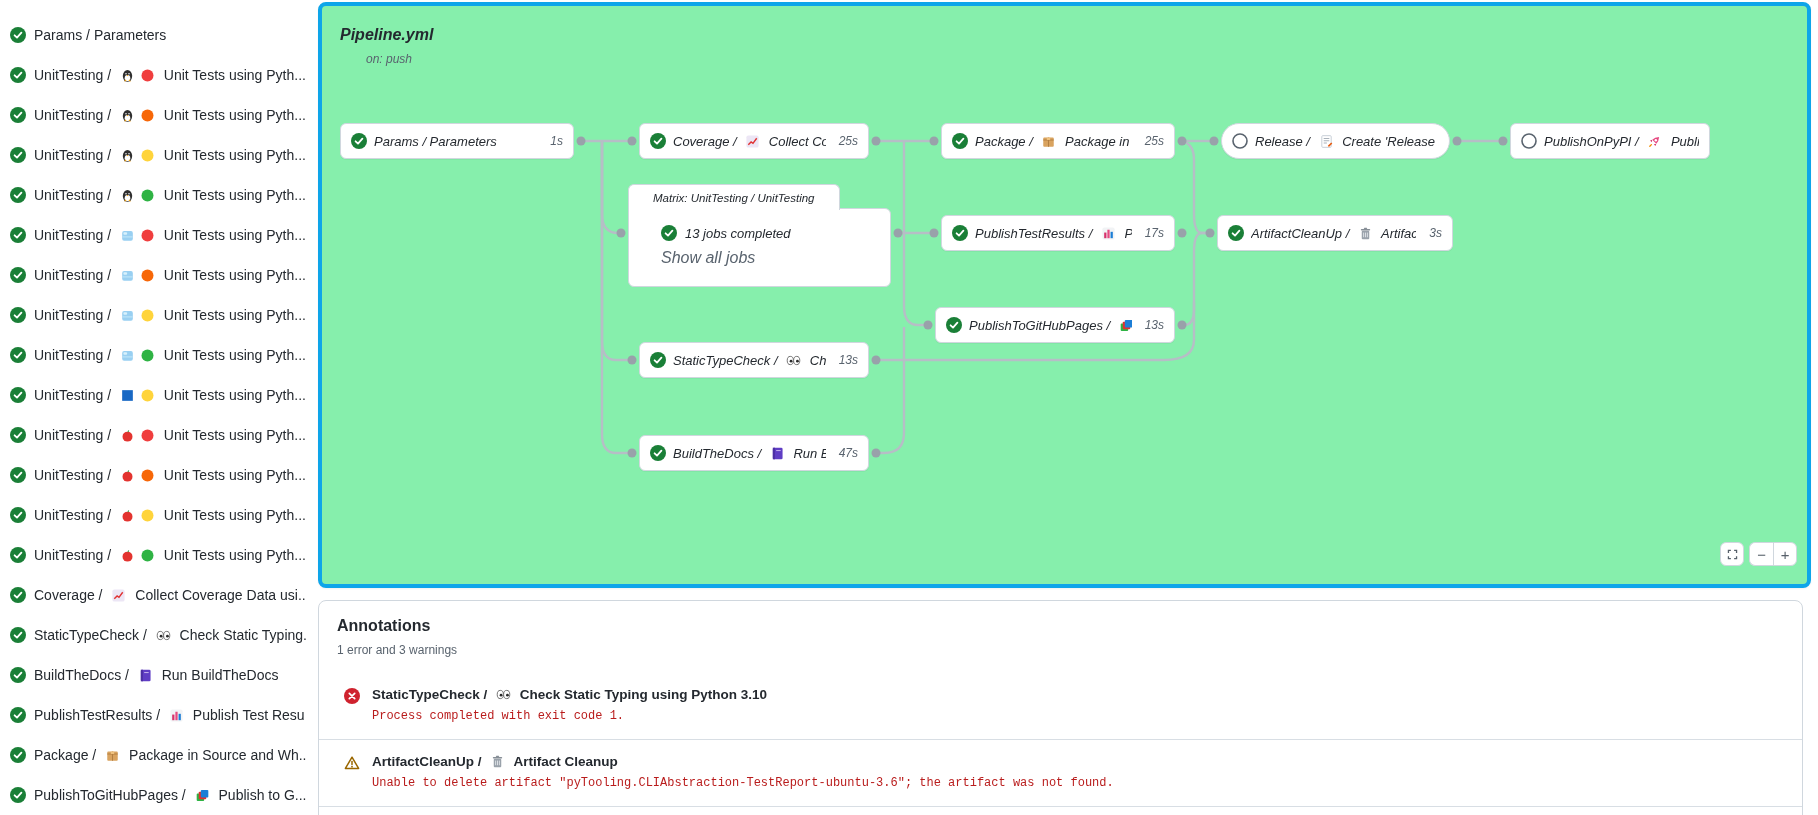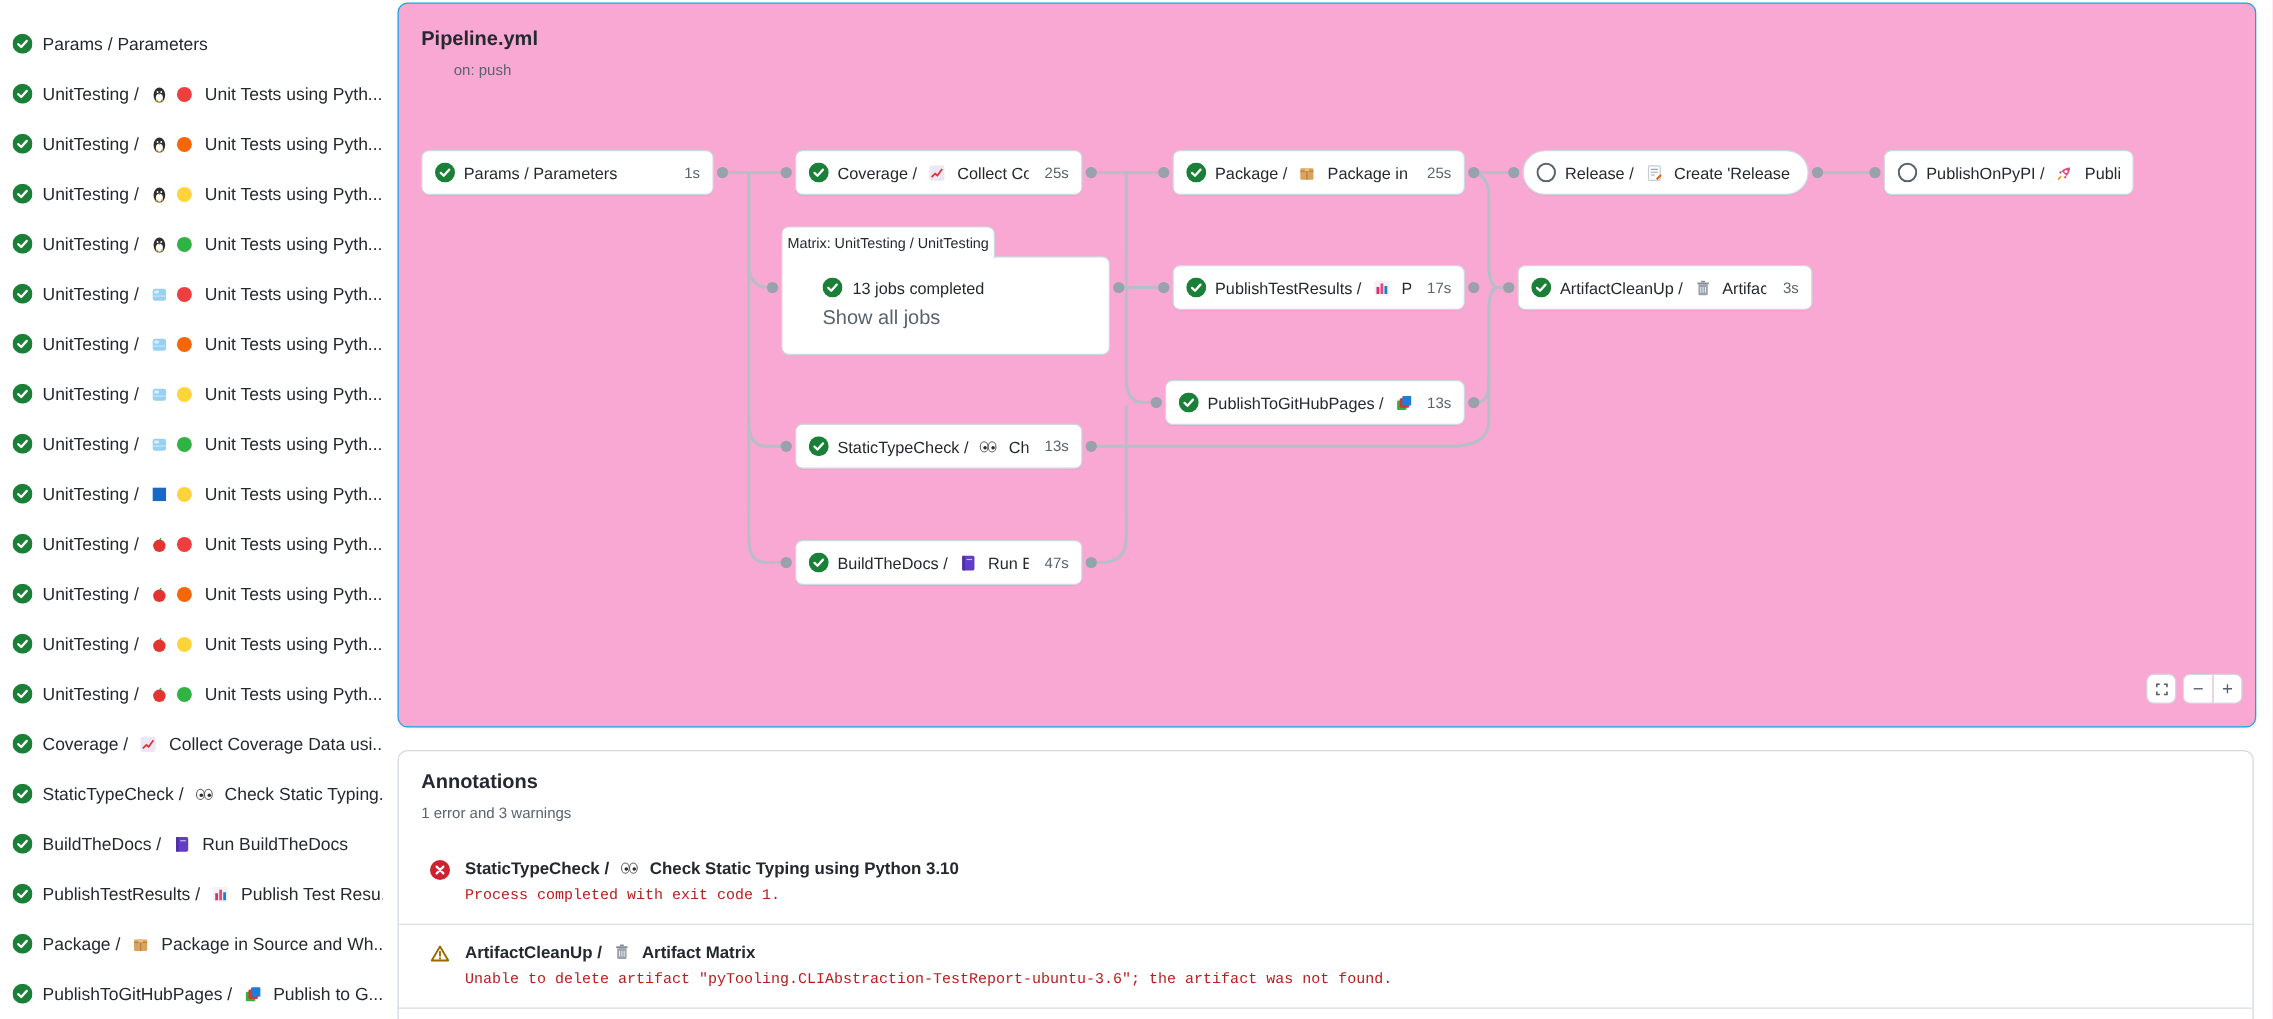--- a/index.html
+++ b/index.html
@@ -9,33 +9,33 @@
   .st{display:inline-flex;width:16px;height:16px;flex:0 0 auto;}
   .st svg{width:100%;height:100%;}
 
   
   #sidebar{position:absolute;left:0;top:15px;width:306px;}
   .side-row{height:40px;display:flex;align-items:center;gap:8px;padding-left:10px;cursor:pointer;
     white-space:nowrap;overflow:hidden;}
   .side-row .lbl{display:flex;align-items:center;gap:5px;font-size:14px;color:#24292f;white-space:nowrap;}
 
   
-  #graph-card{position:absolute;left:318px;top:2px;width:1485px;height:578px;background:#f9a8d4;
-    border:1px solid #0ea5e9;border-radius:8px;box-shadow:0 1px 2px rgba(27,31,36,.06);}
+  #graph-card{position:absolute;left:318px;top:2px;width:1485px;height:578px;background:#86efac;
+    border:4px solid #0ea5e9;border-radius:8px;box-shadow:0 1px 2px rgba(27,31,36,.06);font-style:italic;}
   #graph-title{position:absolute;left:18px;top:20px;font-size:16px;font-weight:bold;}
   #graph-trigger{position:absolute;left:18px;top:46px;font-size:12px;color:#59636e;margin-left:26px;}
   #edges{position:absolute;left:0;top:0;width:1485px;height:578px;}
   .gnode{position:absolute;height:36px;background:#fff;border:1px solid #d0d7de;border-radius:6px;
     box-shadow:0 1px 0 rgba(27,31,36,.04);display:flex;align-items:center;gap:7px;padding:0 10px;
     font-size:13px;cursor:pointer;box-sizing:border-box;}
   .gnode .lbl{display:flex;align-items:center;gap:5px;white-space:nowrap;overflow:hidden;
     text-overflow:ellipsis;flex:1;min-width:0;}
   .gnode .dur{margin-left:auto;padding-left:6px;font-size:12px;color:#59636e;flex:0 0 auto;}
   .matrix-tab{position:absolute;left:306px;top:178px;height:25px;background:#fff;border:1px solid #d0d7de;
-    border-bottom:none;border-radius:6px 6px 0 0;display:flex;align-items:center;padding:0 4px;
+    border-bottom:none;border-radius:6px 6px 0 0;display:flex;align-items:center;padding:0 24px;
     font-size:11.5px;z-index:2;}
   .matrix-box{position:absolute;left:306px;top:202px;width:263px;height:79px;background:#fff;
     border:1px solid #d0d7de;border-radius:0 6px 6px 6px;box-sizing:border-box;z-index:1;}
   .matrix-jobs{display:flex;align-items:flex-end;gap:8px;padding:16px 0 0 32px;font-size:13px;cursor:pointer;}
   .show-all{display:block;padding:8px 0 0 32px;font-size:16px;color:#59636e;cursor:pointer;text-decoration:none;}
   #zoom-controls{position:absolute;left:1398px;top:536px;display:flex;gap:5px;}
   .zbtn{width:24px;height:24px;background:#fff;border:1px solid #d0d7de;border-radius:6px;display:flex;
     align-items:center;justify-content:center;cursor:pointer;color:#57606a;font-size:15px;box-sizing:border-box;}
   #zoom-group{display:flex;}
   #zoom-group .zbtn:first-child{border-radius:6px 0 0 6px;border-right:none;}
@@ -813,19 +813,19 @@
           <div class="ann-title-line">
             <span class="pt">ArtifactCleanUp / </span>
             <span class="ic">
               <svg viewBox="0 0 16 16">
                 <rect x="4" y="5" width="8" height="9" rx="1" fill="#9aa2ab"></rect>
                 <rect x="3" y="3.2" width="10" height="1.6" rx=".8" fill="#868e96"></rect>
                 <rect x="6.2" y="1.8" width="3.6" height="1.4" rx=".7" fill="#868e96"></rect>
                 <path d="M6 7 V12 M8 7 V12 M10 7 V12" stroke="#e9ecef" stroke-width=".9"></path>
               </svg>
             </span>
-            <span class="pt"> Artifact Matrix</span>
+            <span class="pt"> Artifact Cleanup</span>
           </div>
           <div class="ann-msg">Unable to delete artifact "pyTooling.CLIAbstraction-TestReport-ubuntu-3.6"; the artifact was not found.</div>
         </div>
       </div>
     </div>
 </div>
 
 </body></html>

